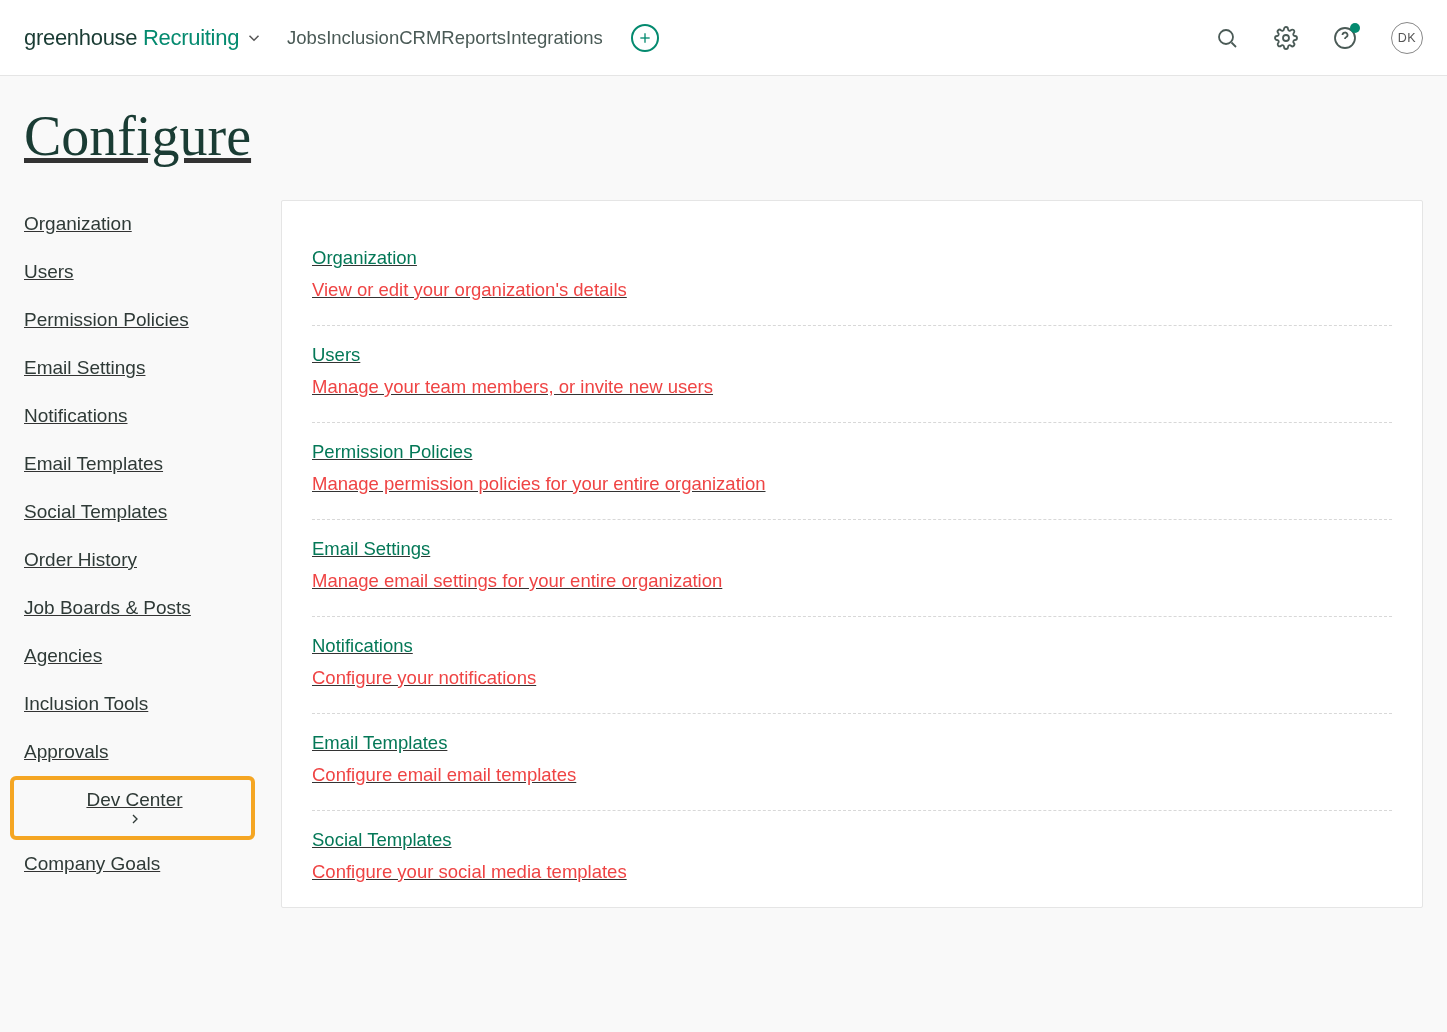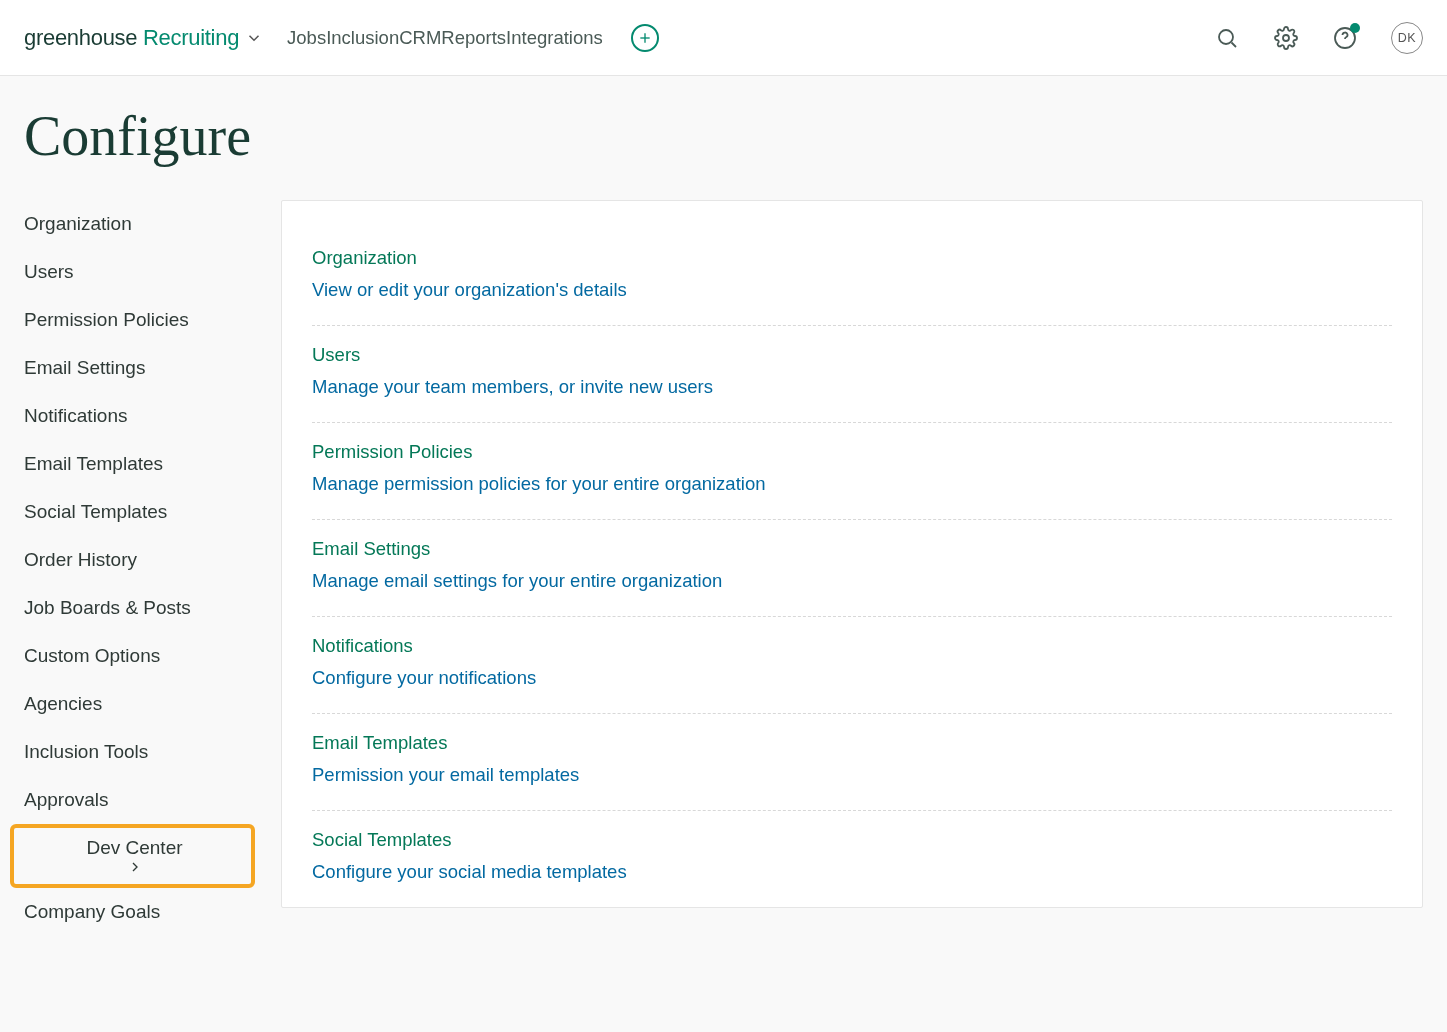--- a/index.html
+++ b/index.html
@@ -80,20 +80,21 @@
     border-radius: 50%;
     display: flex; align-items: center; justify-content: center;
     font-size: 12.5px;
     color: #555;
     cursor: pointer;
     letter-spacing: 0.5px;
   }
   
   .page {
     padding: 28px 24px 60px 24px;
+    text-decoration: underline;
   }
   .page-title {
     font-family: Georgia, "Times New Roman", serif;
     font-size: 56px;
     color: #1a3c34;
     font-weight: 500;
     margin-bottom: 32px;
   }
   .layout {
     display: flex;
@@ -143,21 +144,21 @@
   }
   .config-row:last-child { border-bottom: none; }
   .config-title {
     color: #047857;
     font-size: 18.5px;
     font-weight: 500;
     margin-bottom: 10px;
     cursor: pointer;
   }
   .config-desc {
-    color: #0369a1;
+    color: #ef4444;
     font-size: 18.5px;
     font-weight: 400;
   }
 </style>
 </head>
 <body>
 
 <div class="topnav">
   <div class="brand">
     <span class="brand-text">
@@ -233,23 +234,20 @@
         <div class="sidebar-item">
           <span>Social Templates</span>
         </div>
         <div class="sidebar-item">
           <span>Order History</span>
         </div>
         <div class="sidebar-item">
           <span>Job Boards &amp; Posts</span>
         </div>
         <div class="sidebar-item">
-          <span>Custom Options</span>
-        </div>
-        <div class="sidebar-item">
           <span>Agencies</span>
         </div>
         <div class="sidebar-item">
           <span>Inclusion Tools</span>
         </div>
         <div class="sidebar-item">
           <span>Approvals</span>
         </div>
         <div class="sidebar-item highlighted">
           <span>Dev Center</span>
@@ -278,21 +276,21 @@
         <div class="config-row">
           <div class="config-title">Email Settings</div>
           <div class="config-desc">Manage email settings for your entire organization</div>
         </div>
         <div class="config-row">
           <div class="config-title">Notifications</div>
           <div class="config-desc">Configure your notifications</div>
         </div>
         <div class="config-row">
           <div class="config-title">Email Templates</div>
-          <div class="config-desc">Permission your email templates</div>
+          <div class="config-desc">Configure email email templates</div>
         </div>
         <div class="config-row">
           <div class="config-title">Social Templates</div>
           <div class="config-desc">Configure your social media templates</div>
         </div>
       </div>
   </div>
 </div>
 
 </body></html>

